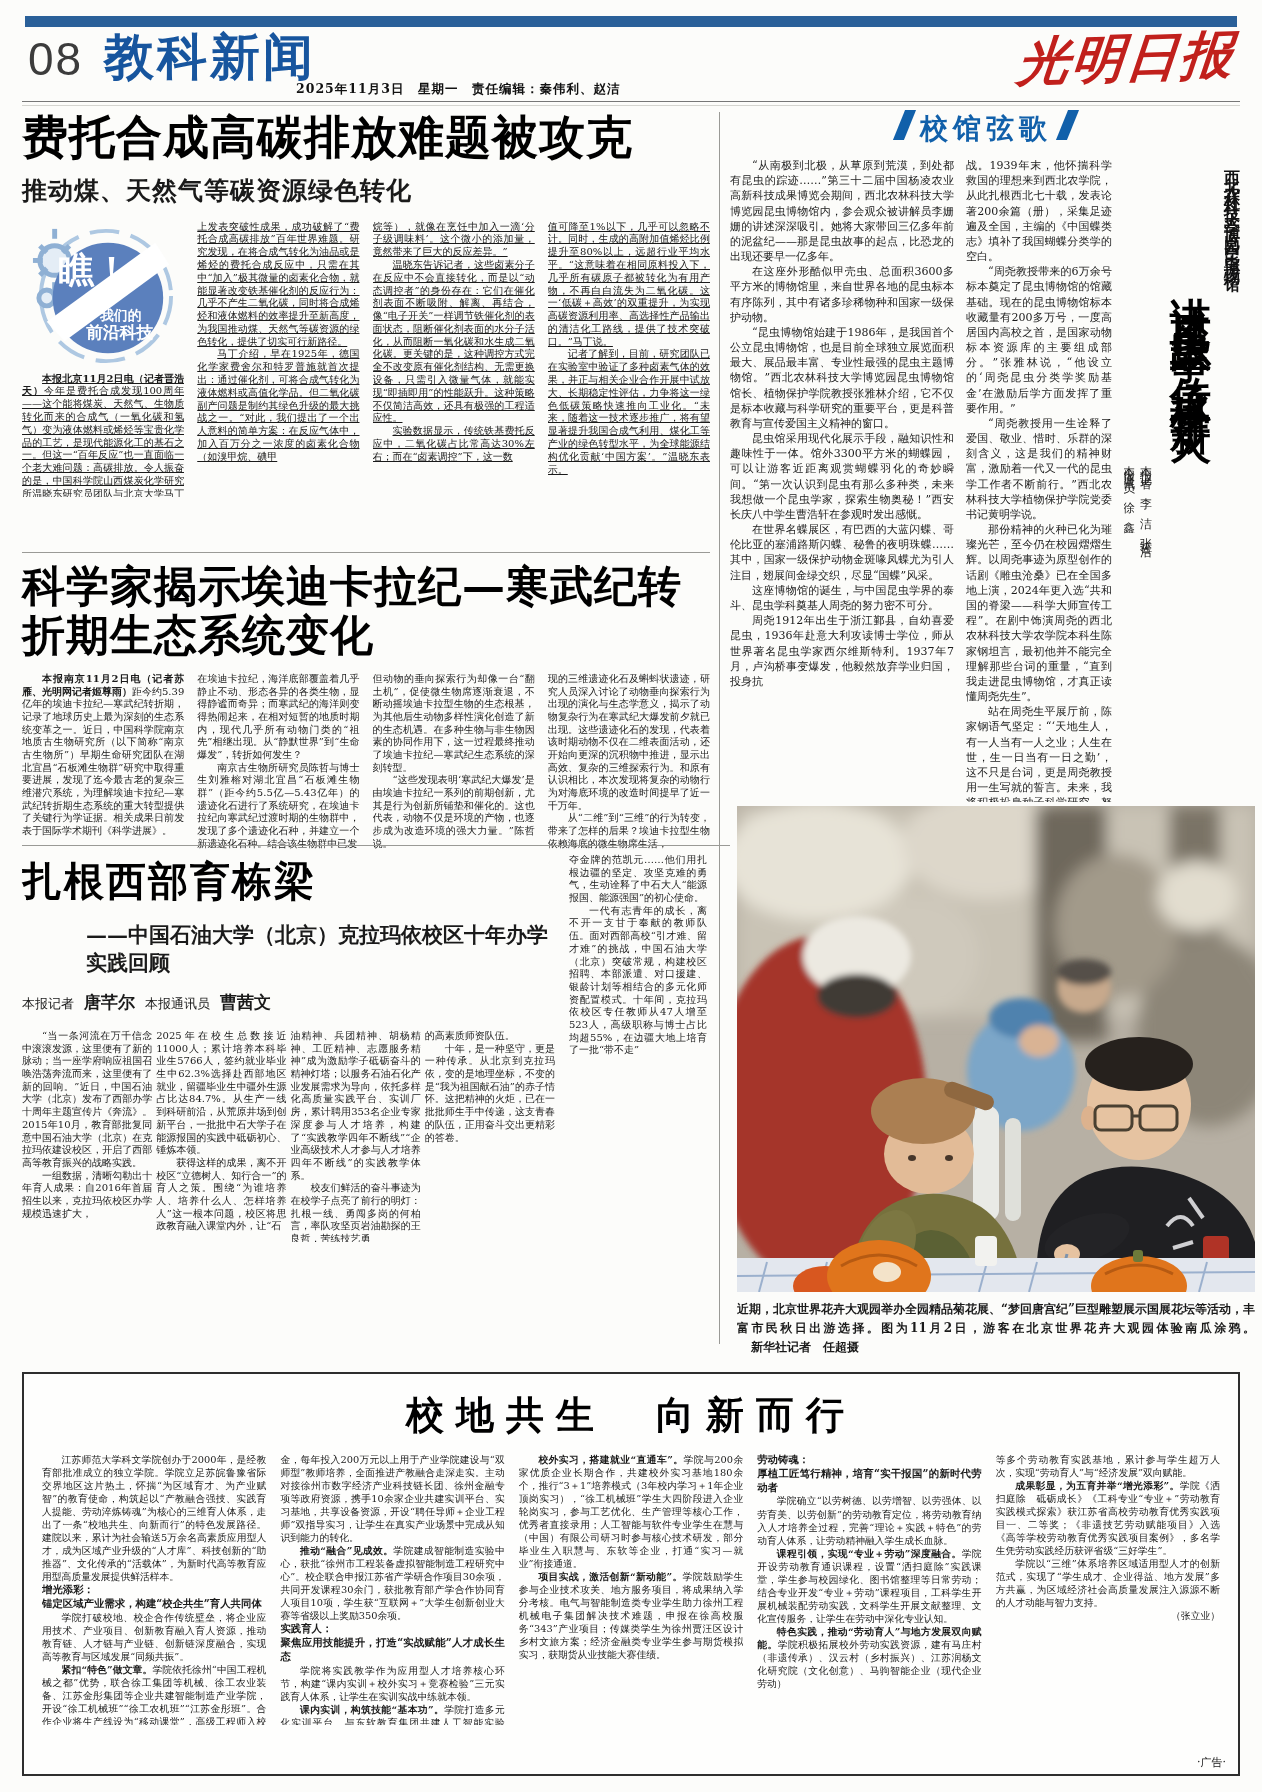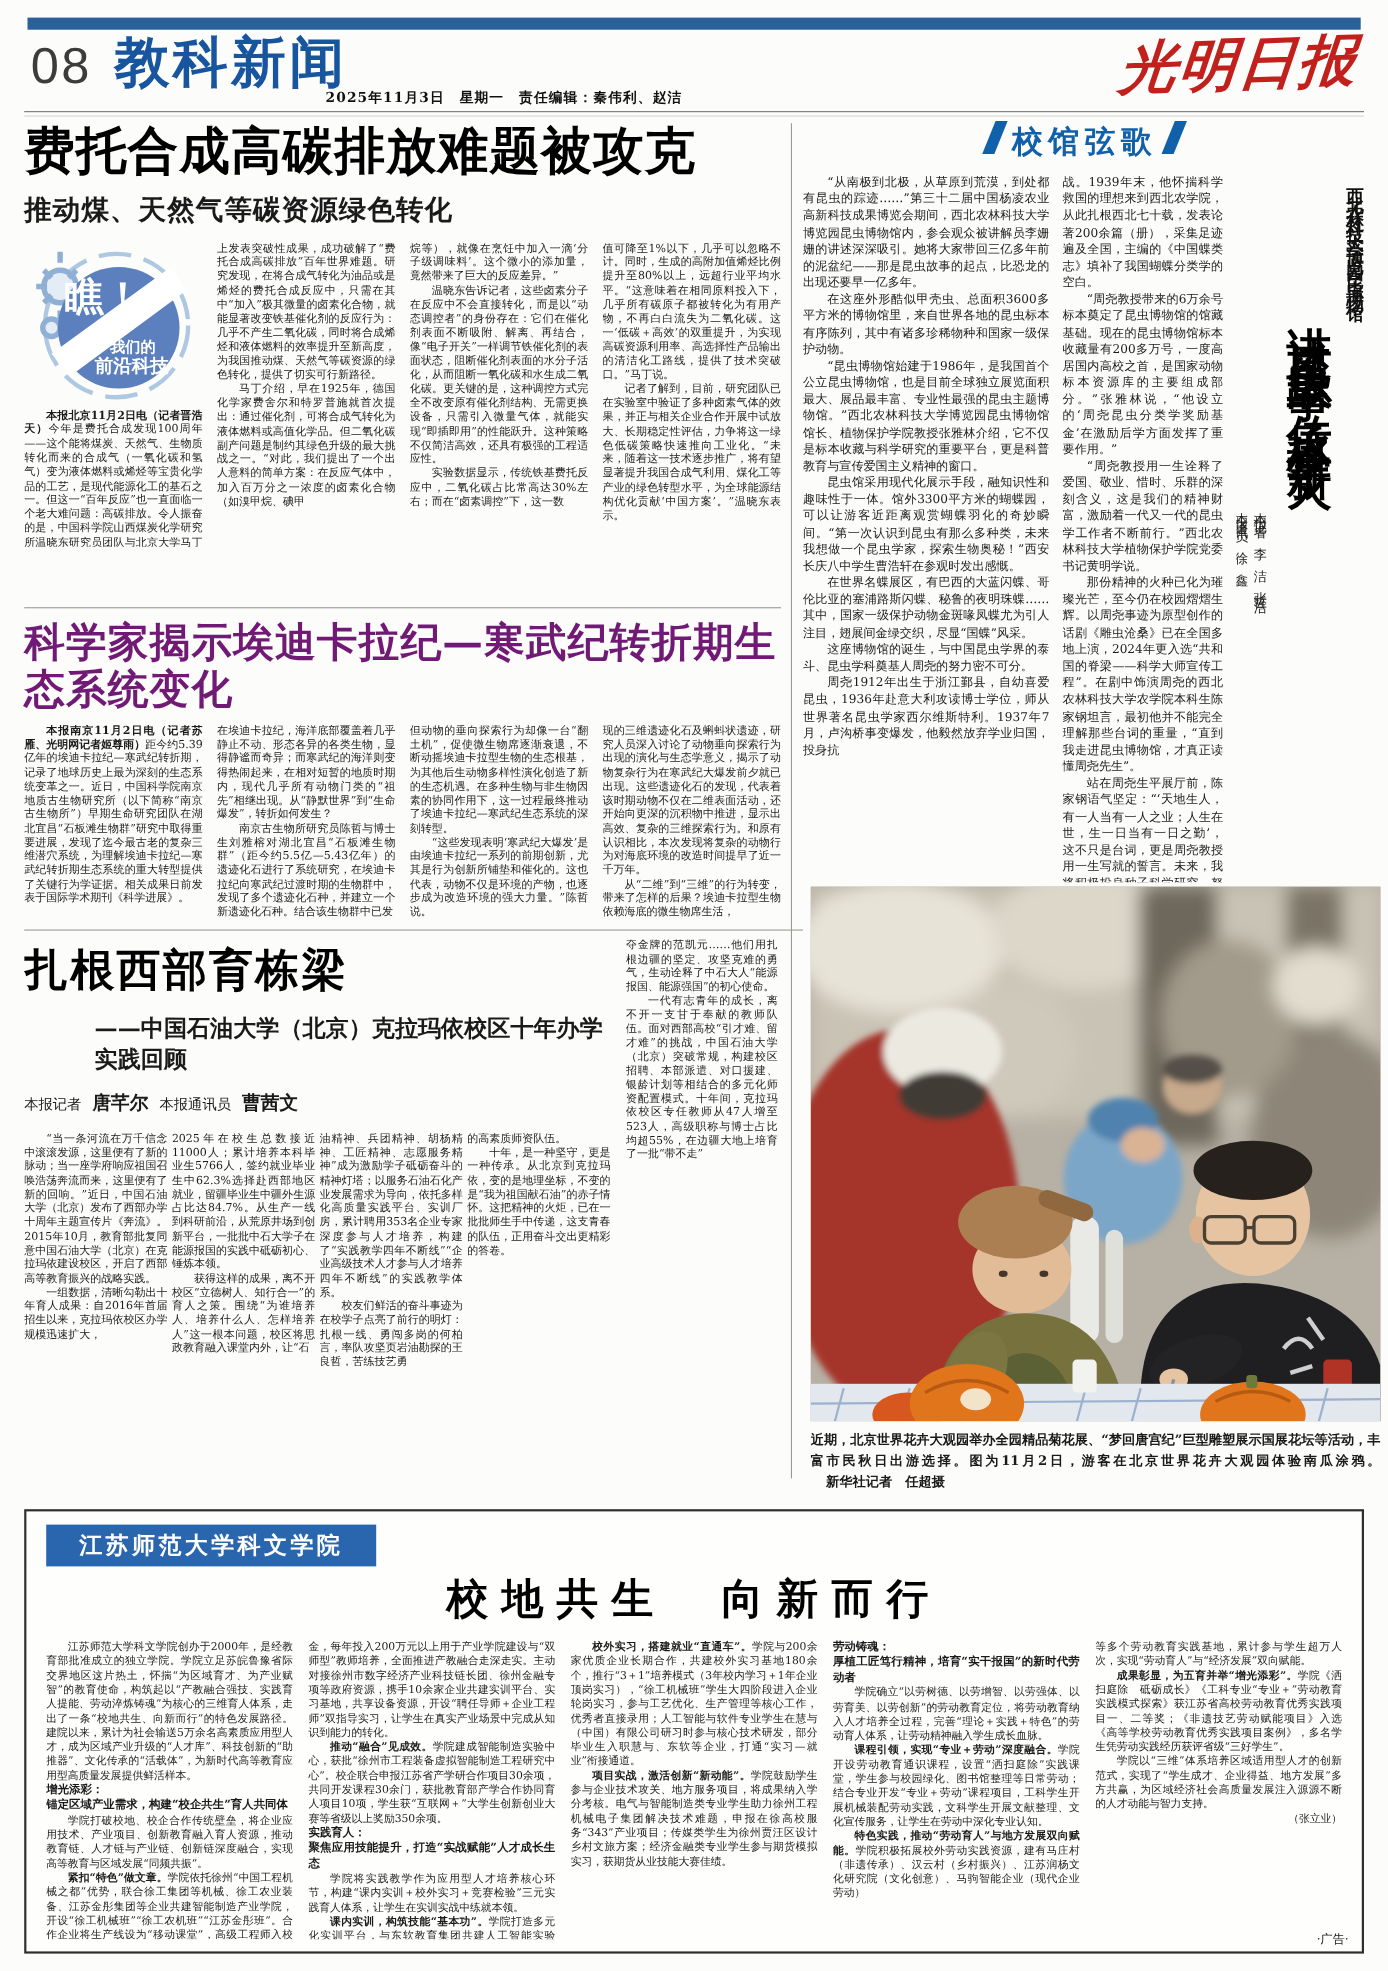--- a/index.html
+++ b/index.html
@@ -22,26 +22,26 @@
   .blk{margin:0;padding:0;text-indent:2em;}
   .blk.c{text-indent:0;}
   .blk.h{text-indent:0;font-weight:700;}
   .blk.sig{text-indent:0;text-align:right;}
   .lead{font-weight:700;}
   
   #a1{left:22px;top:112px;width:688px;}
   #a1 .hl{font-weight:900;font-size:46px;line-height:1.12;letter-spacing:1px;color:#000;}
   #a1 .sub{margin-top:10px;font-weight:700;font-size:25px;letter-spacing:1px;}
   #a1 .cols{margin-top:14px;gap:13px;height:276px;}
-  #a1 .col{flex:1;font-size:10px;line-height:1.28;}
+  #a1 .col{flex:1;font-size:10px;line-height:1.28;text-decoration:underline;}
   .badgebox{width:150px;height:148px;margin:0 auto 4px auto;}
   #rule1{left:22px;top:552px;width:688px;height:1px;background:#9a9a96;}
   
   #a2{left:22px;top:562px;width:688px;}
-  #a2 .hl{font-weight:900;font-size:37px;letter-spacing:1px;line-height:1.15;color:#701a75;}
+  #a2 .hl{font-weight:900;font-size:43px;letter-spacing:1px;line-height:1.15;color:#000000;}
   #a2 .cols{margin-top:12px;gap:13px;height:196px;}
   #a2 .col{flex:1;font-size:10px;line-height:1.27;}
   #rule2{left:22px;top:845px;width:708px;height:1px;background:#9a9a96;}
   
   #a3{left:22px;top:854px;width:685px;height:382px;display:flex;gap:14px;}
   #a3 .left{width:533px;}
   #a3 .hl{font-weight:900;font-size:40px;letter-spacing:2px;color:#000;}
   #a3 .sub{margin-top:12px;padding-left:64px;font-weight:700;font-size:21px;}
   #a3 .byl{margin-top:14px;font-size:13px;display:flex;align-items:baseline;gap:10px;}
   #a3 .byl .nm{font-weight:900;font-size:17px;}
@@ -325,21 +325,20 @@
         <rect x="396" y="444" width="10" height="12" rx="3" fill="#6d7a3a"></rect>
       </g>
     </svg>
   </div>
   <div class="abs" id="caption">
     <span>近期，北京世界花卉大观园举办全园精品菊花展、“梦回唐宫纪”巨型雕塑展示国展花坛等活动，丰富市民秋日出游选择。图为11月2日，游客在北京世界花卉大观园体验南瓜涂鸦。</span><span class="credit">新华社记者　任超摄</span>
   </div>
 
   <div class="abs" id="ad">
     <div class="inner">
-      <div class="adbanner">江苏师范大学科文学院</div>
       <div class="adhead">校地共生　向新而行</div>
       <div class="cols">
         <div class="col">
             <p class="blk p">江苏师范大学科文学院创办于2000年，是经教育部批准成立的独立学院。学院立足苏皖鲁豫省际交界地区这片热土，怀揣“为区域育才、为产业赋智”的教育使命，构筑起以“产教融合强技、实践育人提能、劳动淬炼铸魂”为核心的三维育人体系，走出了一条“校地共生、向新而行”的特色发展路径。建院以来，累计为社会输送5万余名高素质应用型人才，成为区域产业升级的“人才库”、科技创新的“助推器”、文化传承的“活载体”，为新时代高等教育应用型高质量发展提供鲜活样本。</p>
             <p class="blk h">增光添彩：</p>
             <p class="blk h">锚定区域产业需求，构建“校企共生”育人共同体</p>
             <p class="blk p">学院打破校地、校企合作传统壁垒，将企业应用技术、产业项目、创新教育融入育人资源，推动教育链、人才链与产业链、创新链深度融合，实现高等教育与区域发展“同频共振”。</p>
             <p class="blk p"><span class="lead">紧扣“特色”做文章。</span>学院依托徐州“中国工程机械之都”优势，联合徐工集团等机械、徐工农业装备、江苏金彤集团等企业共建智能制造产业学院，开设“徐工机械班”“徐工农机班”“江苏金彤班”。合作企业将生产线设为“移动课堂”，高级工程师入校讲授核心课程，学生在校期间可直接触摸行业前沿技术与岗位需求，实现“学习即实践、作业即产品”。</p>
           </div>
         <div class="col">

